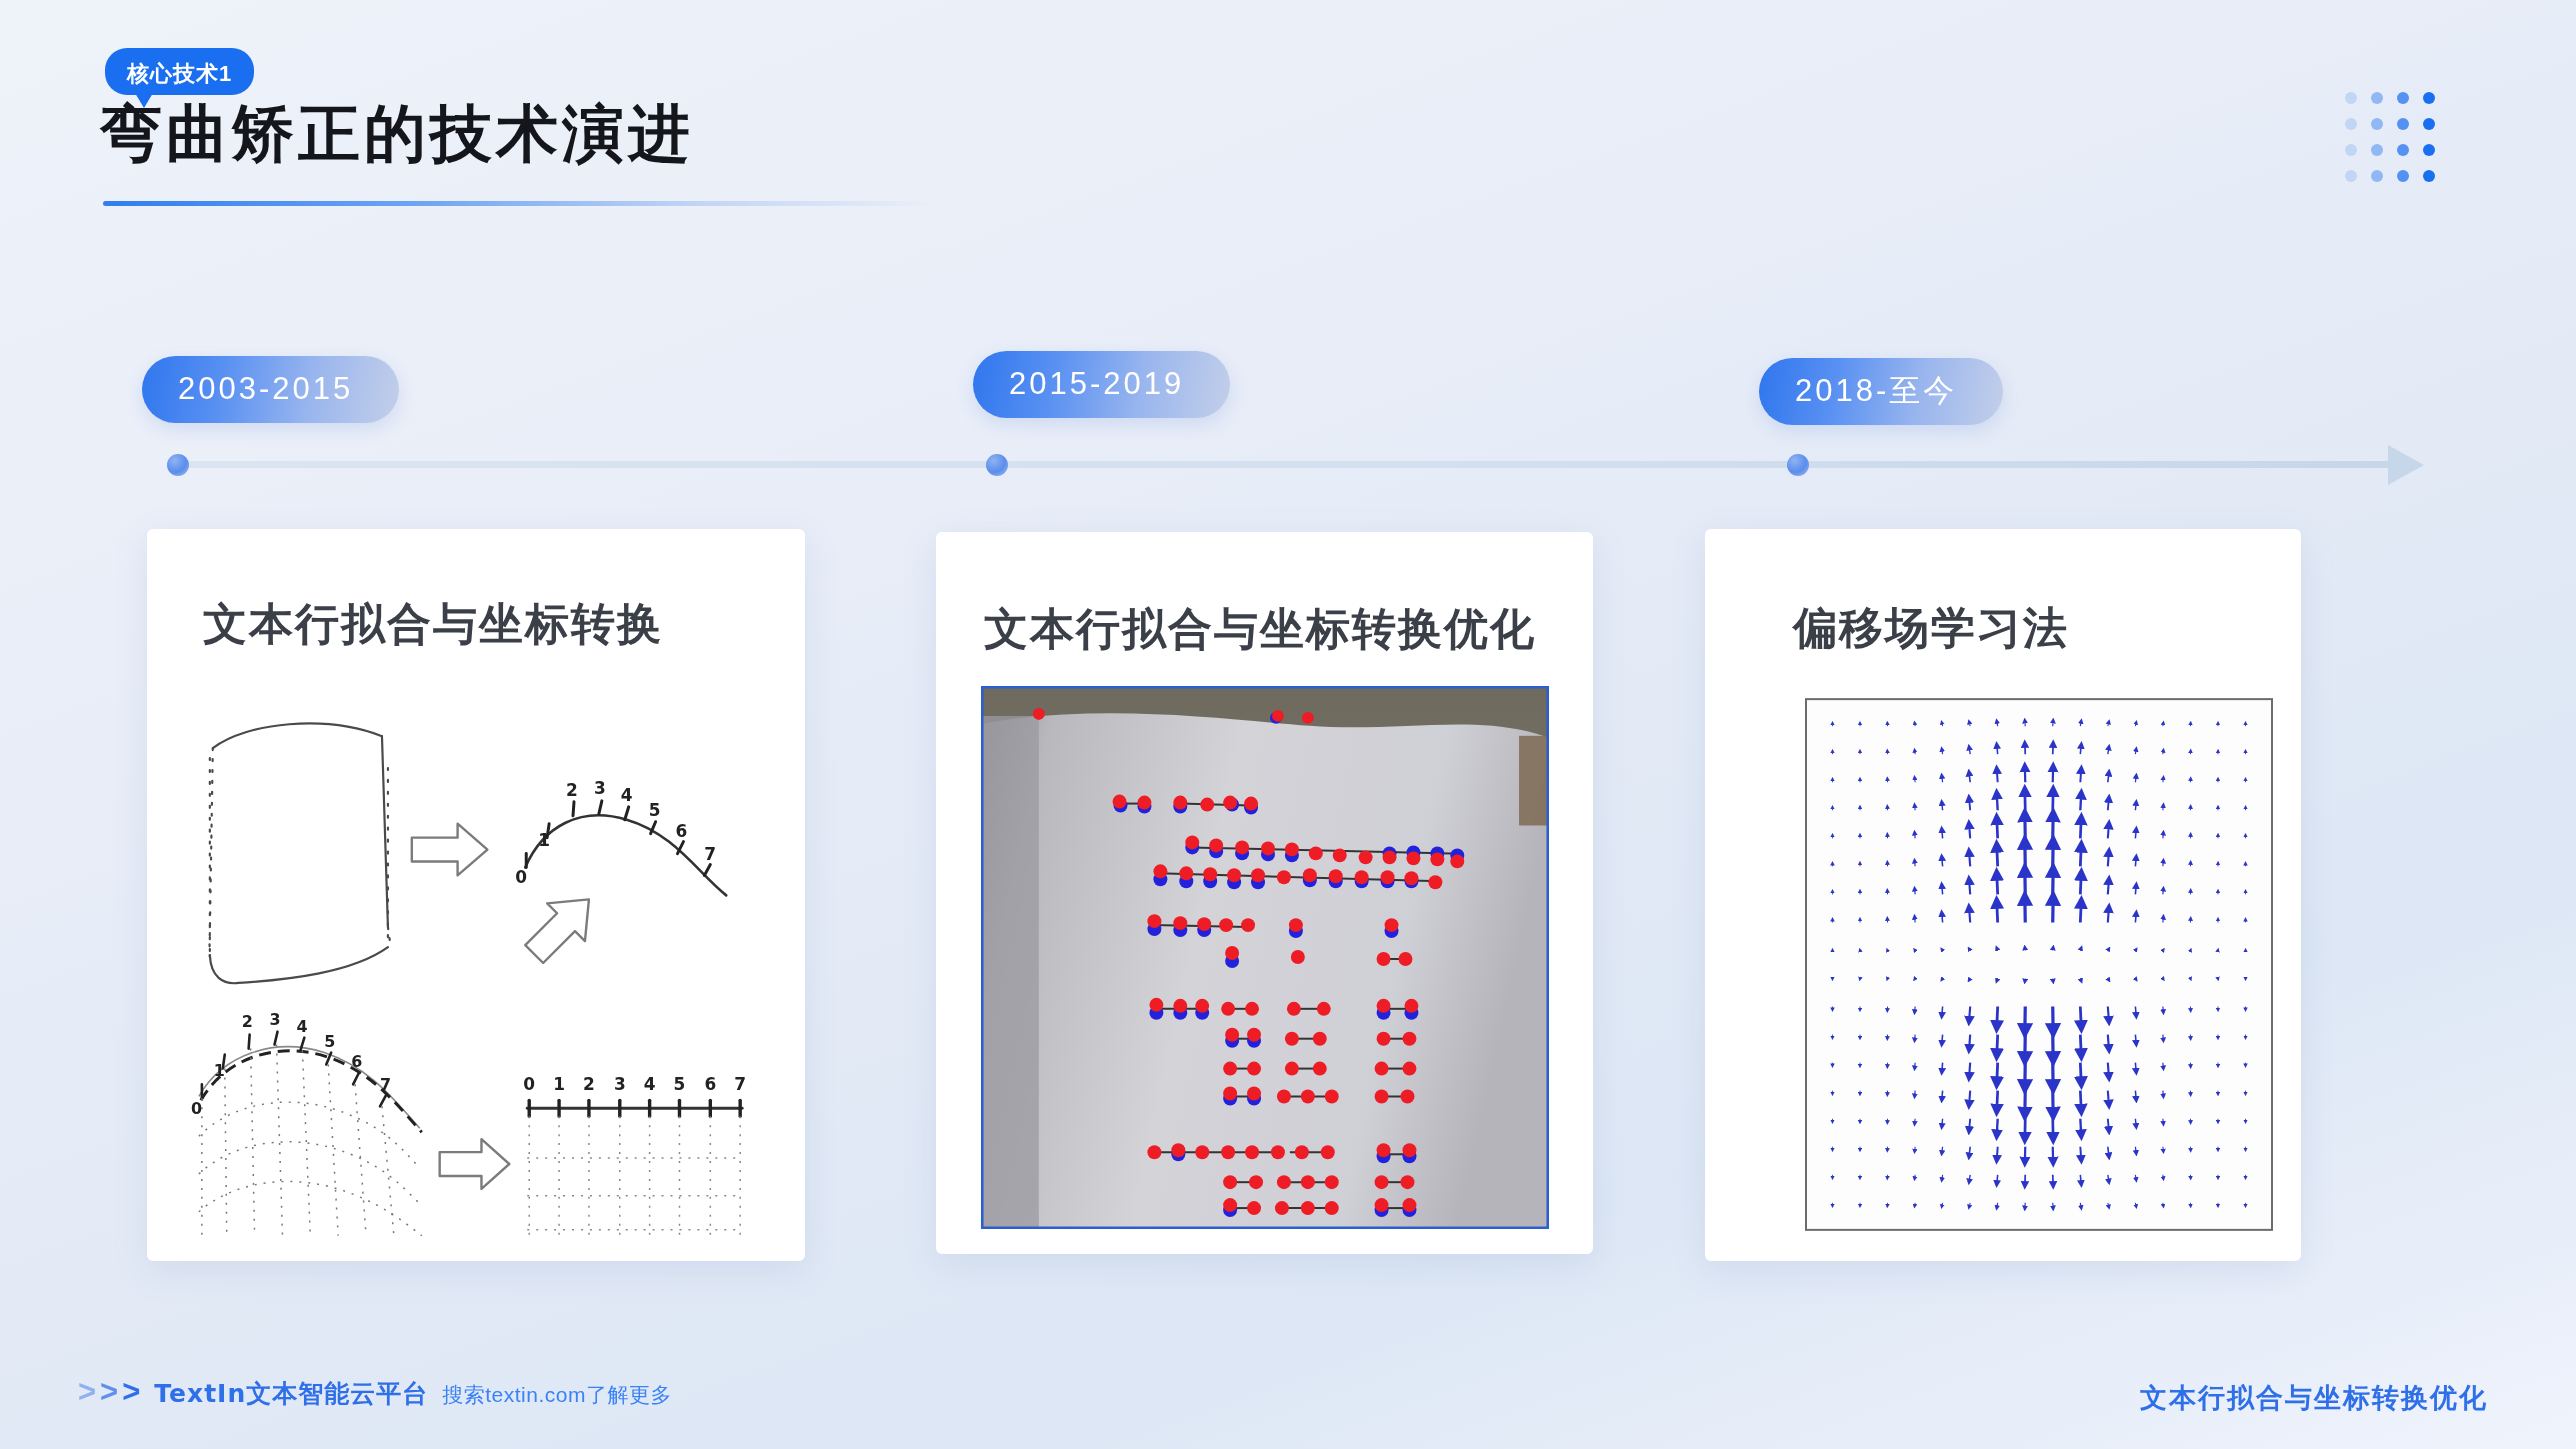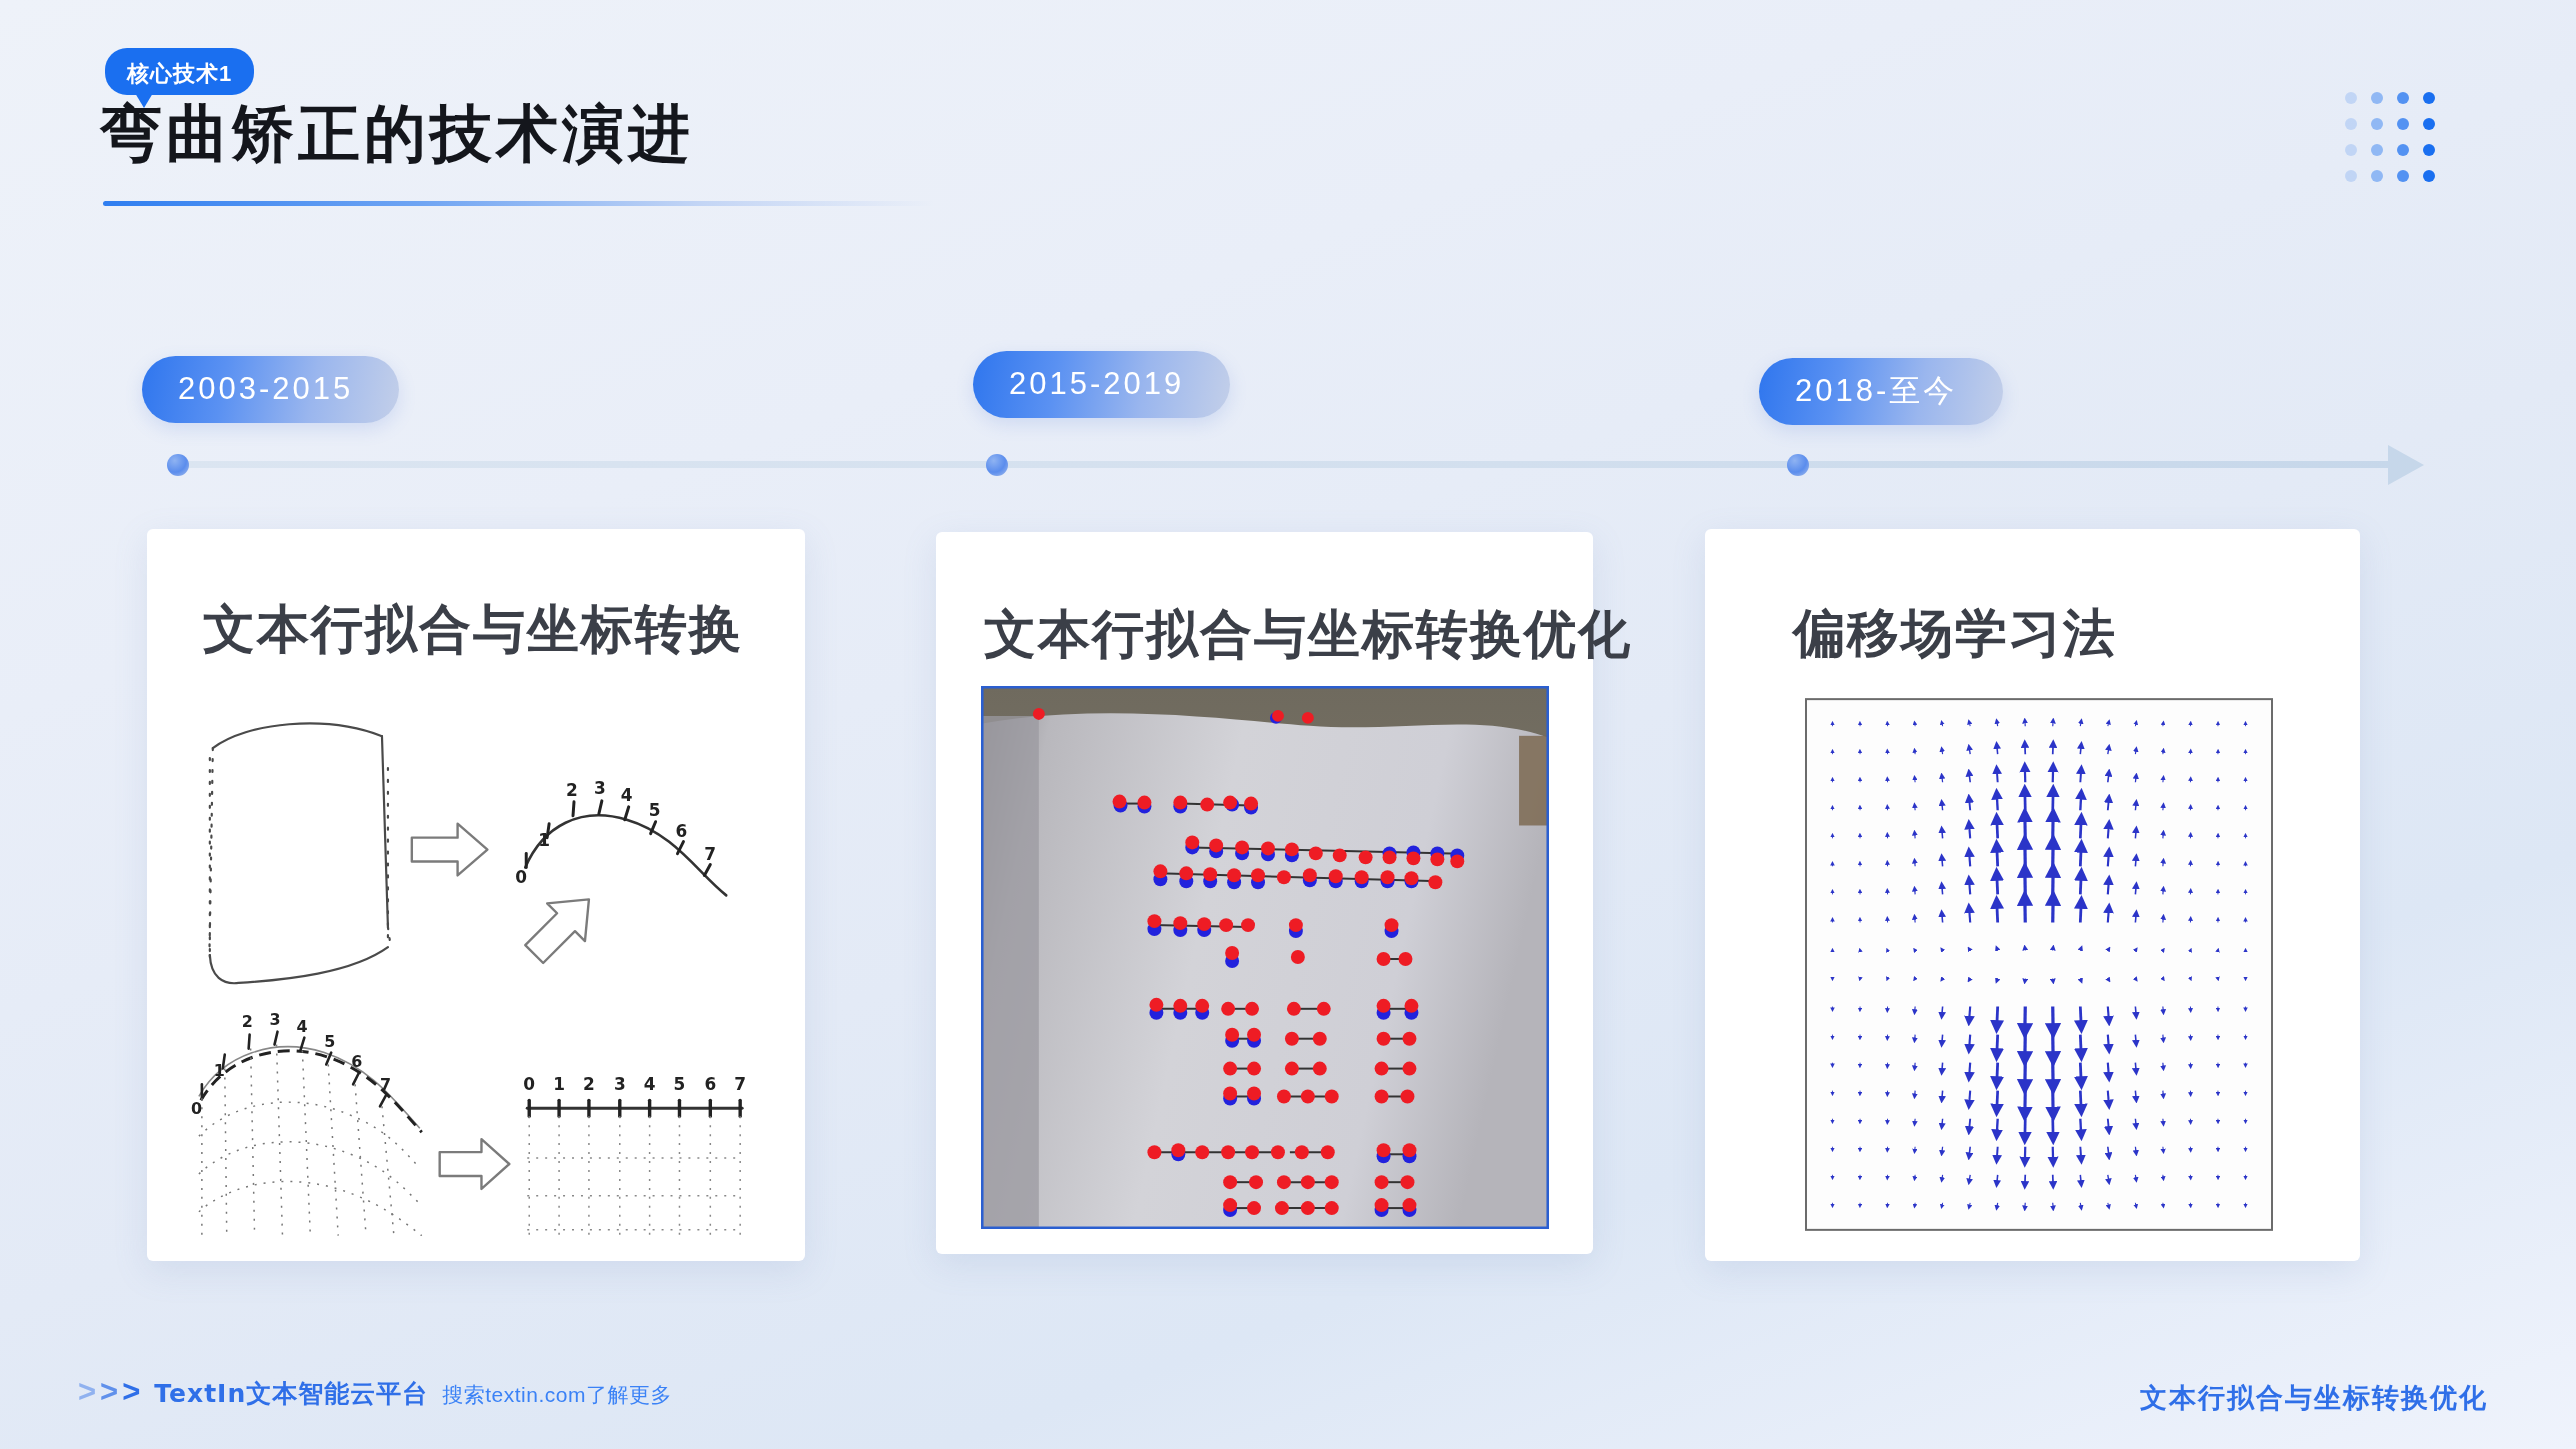--- a/index.html
+++ b/index.html
@@ -85,21 +85,21 @@
 
   
   .card {
     position: absolute;
     background: #ffffff;
     border-radius: 6px;
     box-shadow: 0 10px 34px rgba(120,145,190,0.16);
   }
   .card-title {
     position: absolute;
-    font-size: 52px; font-weight: 700; color: #3b3f48;
+    font-size: 44px; font-weight: 700; color: #3b3f48;
     letter-spacing: 2px;
     font-family: "DejaVu Sans", "Liberation Sans", sans-serif;
     white-space: nowrap;
   }
   .fig { position: absolute; }
 
   
   .footer { position: absolute; left: 0; right: 0; bottom: 0; height: 96px; }
   .footer-left {
     position: absolute; left: 78px; top: 22px;
@@ -537,21 +537,21 @@
           <circle cx="402" cy="526" r="7" fill="#2222dd"></circle>
             <circle cx="402" cy="521" r="7" fill="#ee1c24"></circle>
           <circle cx="430" cy="526" r="7" fill="#2222dd"></circle>
             <circle cx="430" cy="521" r="7" fill="#ee1c24"></circle>
         </g>
         <rect x="1" y="1" width="568" height="543" fill="none" stroke="#2b5fd0" stroke-width="3"></rect>
       </svg>
     </div>
   </div>
 
-  <div class="card" style="left:1705px; top:529px; width:655px; height:732px;">
+  <div class="card" style="left:1705px; top:529px; width:596px; height:732px;">
     <div class="card-title" style="left:88px; top:70px;">偏移场学习法</div>
     <div class="fig" style="left:100px; top:169px; width:468px; height:533px;">
       <svg viewBox="0 0 470 535" width="468" height="533" xmlns="http://www.w3.org/2000/svg">
         <rect x="1" y="1" width="468" height="533" fill="#fdfdfd" stroke="#6b6b6b" stroke-width="2"></rect>
         <defs>
           <marker id="ah" markerWidth="5" markerHeight="5" refX="2.4" refY="2.5" orient="auto">
             <path d="M0,0 L5,2.5 L0,5 Z" fill="#2b34c8"></path>
           </marker>
         </defs>
         <g id="quiver" stroke="#2b34c8" stroke-width="3" marker-end="url(#ah)">

